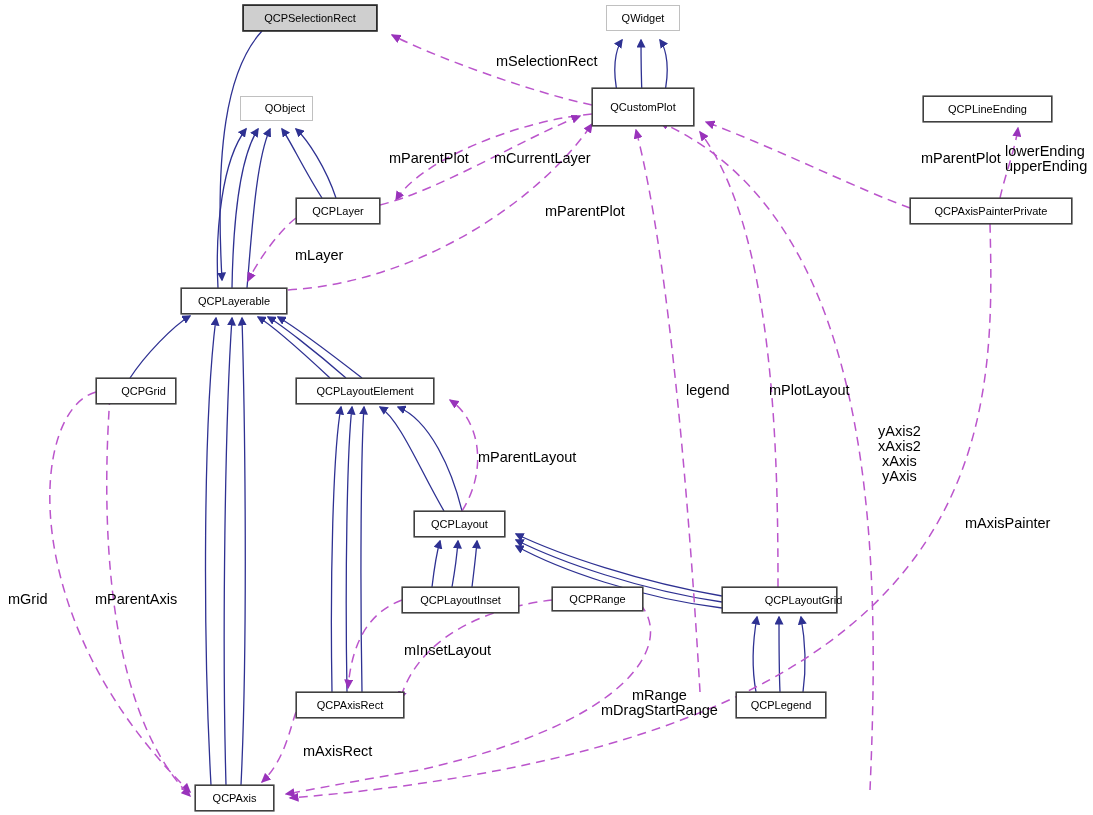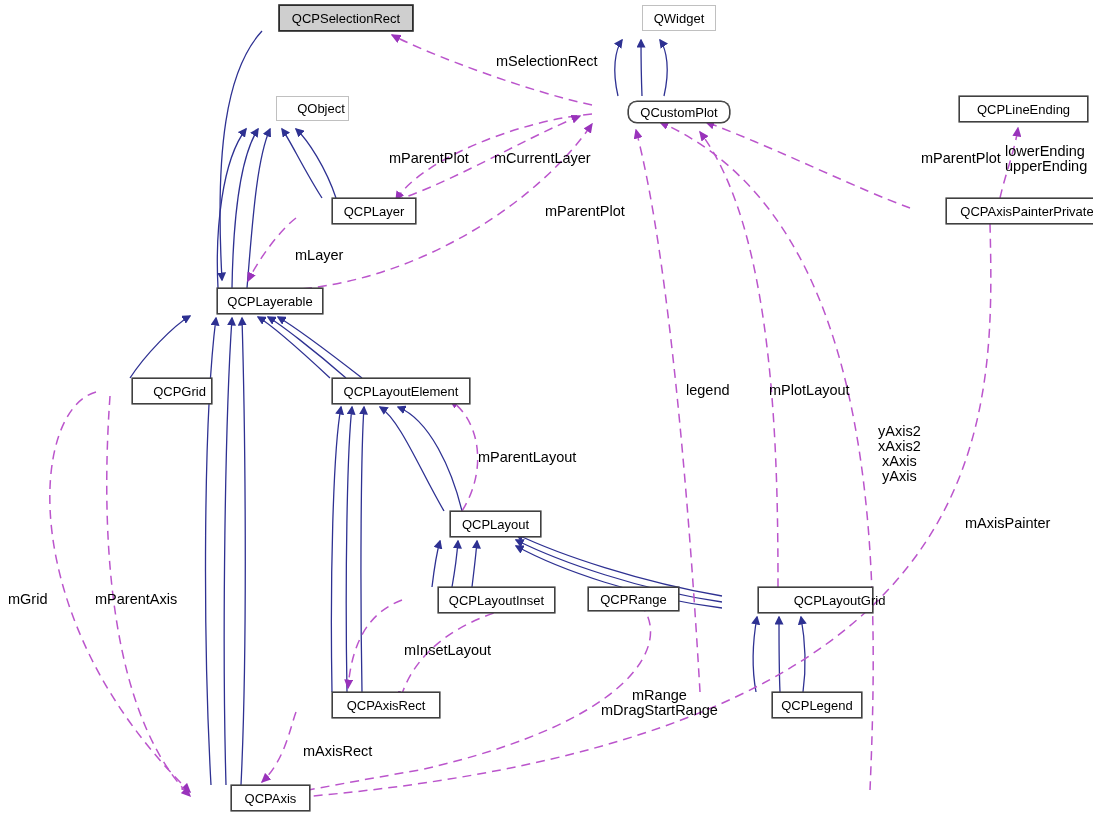--- a/index.html
+++ b/index.html
@@ -23,28 +23,27 @@
     top: 0;
     width: 1093px;
     height: 815px;
   }
   .node {
     position: absolute;
     box-sizing: border-box;
     display: flex;
     align-items: center;
     justify-content: center;
-    font-size: 13px;
+    font-size: 11px;
     line-height: 1;
     color: #000000;
     white-space: nowrap;
     background: #ffffff;
     border: 1px solid #404040;
     box-shadow: 0 0 0 0.6px #404040;
-    margin-left: 36px;
   }
   .node.ext {
     border: 1px solid #c0c0c0;
     box-shadow: none;
   }
   .node.current {
     background: #cfcfcf;
     border: 1px solid #2b2b2b;
     box-shadow: 0 0 0 0.8px #2b2b2b;
   }
@@ -157,21 +156,21 @@
       <path d="M296,712 C290,728 285,760 262,782"></path>
     </g>
   </svg>
 
   <div class="node current" style="left:243px;top:5px;width:134px;height:26px;">QCPSelectionRect</div>
 
   <div class="node ext" style="left:606px;top:5px;width:74px;height:26px;">QWidget</div>
 
   <div class="node ext" style="left:240px;top:96px;width:73px;height:25px;padding-left:17px;">QObject</div>
 
-  <div class="node" style="left:592px;top:101px;width:102px;height:22px;border-radius:9px;">QCustomPlot</div>
+  <div class="node" style="left:592px;top:88px;width:102px;height:38px;">QCustomPlot</div>
 
   <div class="node" style="left:923px;top:96px;width:129px;height:26px;">QCPLineEnding</div>
 
   <div class="node" style="left:296px;top:198px;width:84px;height:26px;">QCPLayer</div>
 
   <div class="node" style="left:910px;top:198px;width:162px;height:26px;">QCPAxisPainterPrivate</div>
 
   <div class="node" style="left:181px;top:288px;width:106px;height:26px;">QCPLayerable</div>
 
   <div class="node" style="left:96px;top:378px;width:80px;height:26px;padding-left:15px;">QCPGrid</div>

